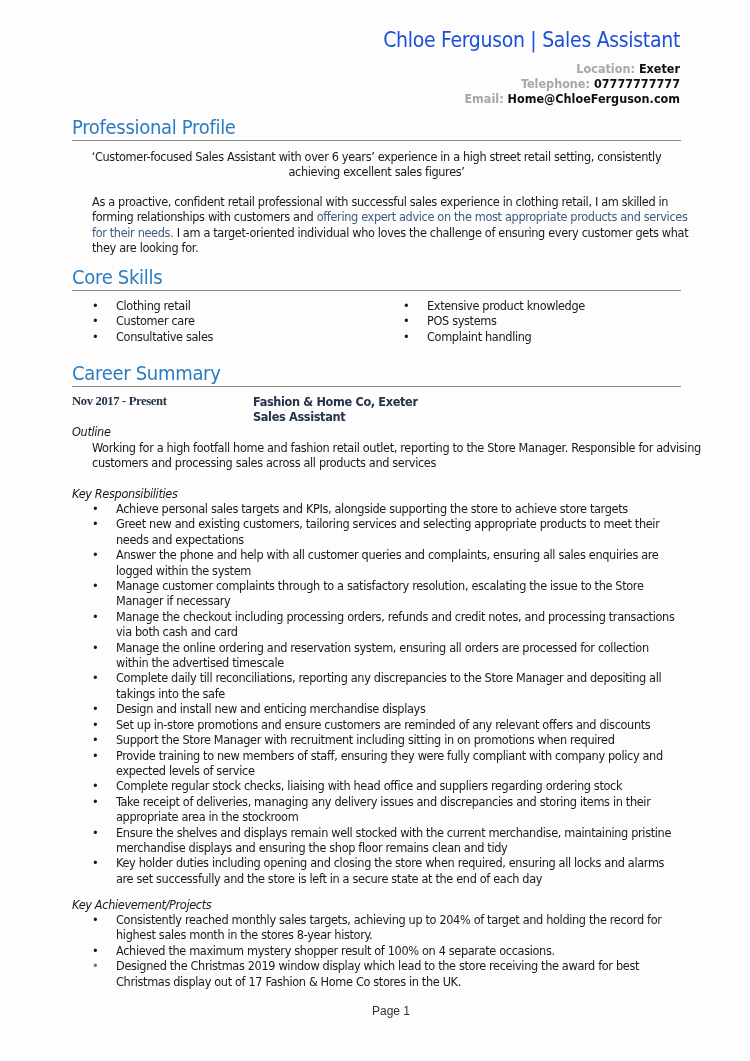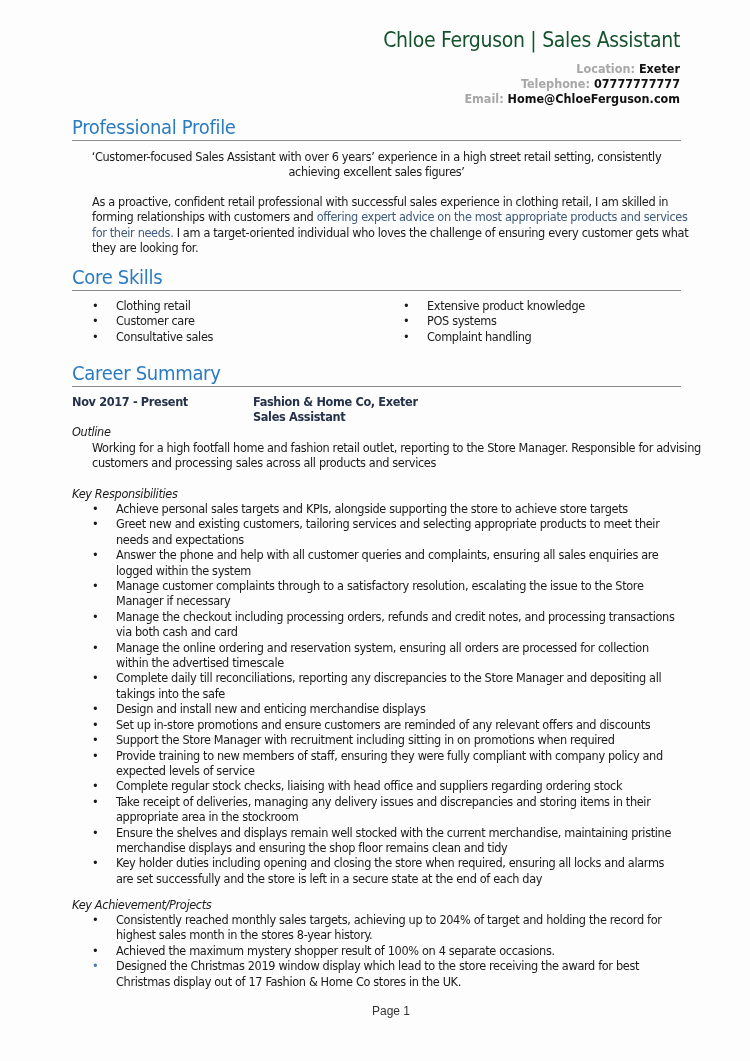--- a/index.html
+++ b/index.html
@@ -1,18 +1,18 @@
 <!DOCTYPE html>
 <html><head>
 <meta charset="utf-8">
 <style>
   html, body { margin:0; padding:0; }
   body { width:750px; height:1061px; background:#fdfdfd; position:relative; overflow:hidden;
          font-family:"DejaVu Sans Condensed","DejaVu Sans","Liberation Sans",sans-serif; color:#1a1a1a; }
-  .hdr-name { position:absolute; right:70px; top:28px; font-size:21px; color:#14532d; letter-spacing:-0.3px; white-space:nowrap;margin-left:47px; }
+  .hdr-name { position:absolute; right:70px; top:28px; font-size:21px; color:#1d4ed8; letter-spacing:-0.3px; white-space:nowrap;margin-left:47px; }
   .contact { position:absolute; right:70px; font-size:12.5px; font-weight:bold; white-space:nowrap; text-align:right; }
   .contact .lbl { color:#a7a7a7; }
   .contact .val { color:#111; }
   .section-title { position:absolute; left:72px; font-size:20px; color:#2b7bc0; letter-spacing:-0.3px; }
   .rule { position:absolute; left:72px; width:609px; height:1px; background:#8a8a8a; }
   .txt { position:absolute; font-size:12.6px; line-height:15.4px; letter-spacing:-0.35px; }
   .quote { left:72px; width:609px; text-align:center; }
   .para { left:72px; width:609px;margin-left:20px; }
   .hl { color:#3e5a7a; }
   .col { position:absolute; }
@@ -59,21 +59,21 @@
 </div>
 <div class="col" style="left:383px; top:298px; width:300px;">
   <div class="bul">Extensive product knowledge</div>
   <div class="bul">POS systems</div>
   <div class="bul">Complaint handling</div>
 </div>
 
 <div class="section-title" style="top:361px;">Career Summary</div>
 <div class="rule" style="top:386px;"></div>
 
-<div class="txt bold-dark" style="left:72px; top:394px;">Nov 2017 - Present</div>
+<div class="txt bold-dark" style="left:72px; top:394px;font-family:Liberation Serif, serif;">Nov 2017 - Present</div>
 <div class="txt bold-dark" style="left:253px; top:394px;">Fashion &amp; Home Co, Exeter</div>
 <div class="txt bold-dark" style="left:253px; top:409px;">Sales Assistant</div>
 
 <div class="txt it" style="left:72px; top:424px;">Outline</div>
 <div class="txt para" style="top:440px;">Working for a high footfall home and fashion retail outlet, reporting to the Store Manager. Responsible for advising customers and processing sales across all products and services</div>
 
 <div class="txt it" style="left:72px; top:486px;">Key Responsibilities</div>
 <div class="col" style="left:72px; top:501px; width:609px;">
   <div class="bul">Achieve personal sales targets and KPIs, alongside supporting the store to achieve store targets</div>
   <div class="bul">Greet new and existing customers, tailoring services and selecting appropriate products to meet their needs and expectations</div>

